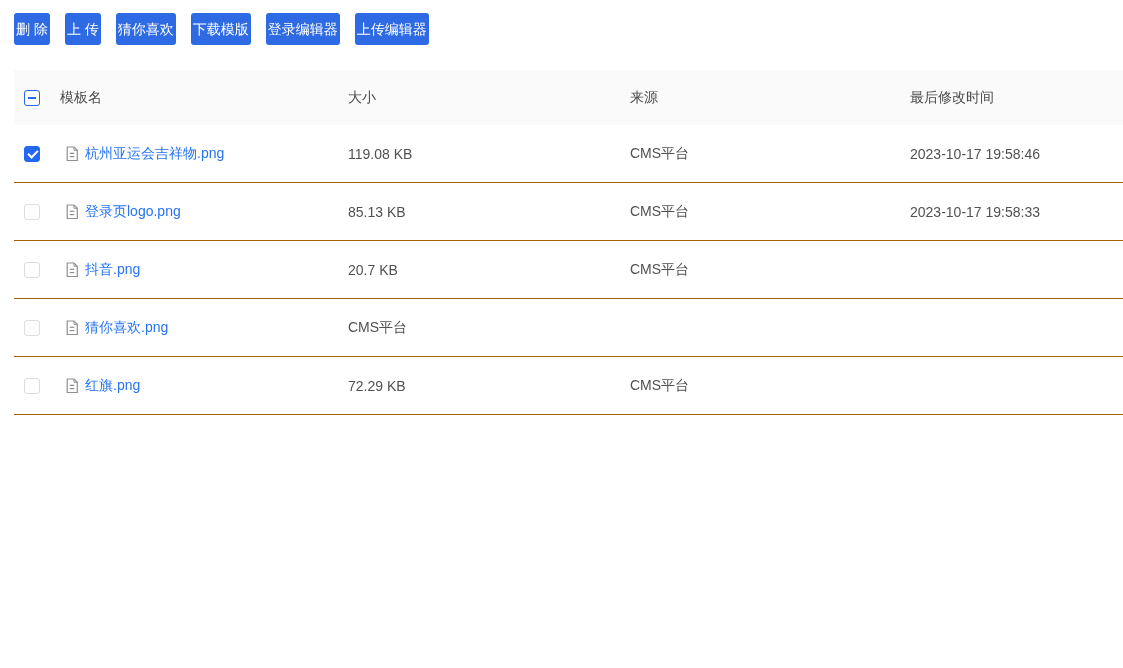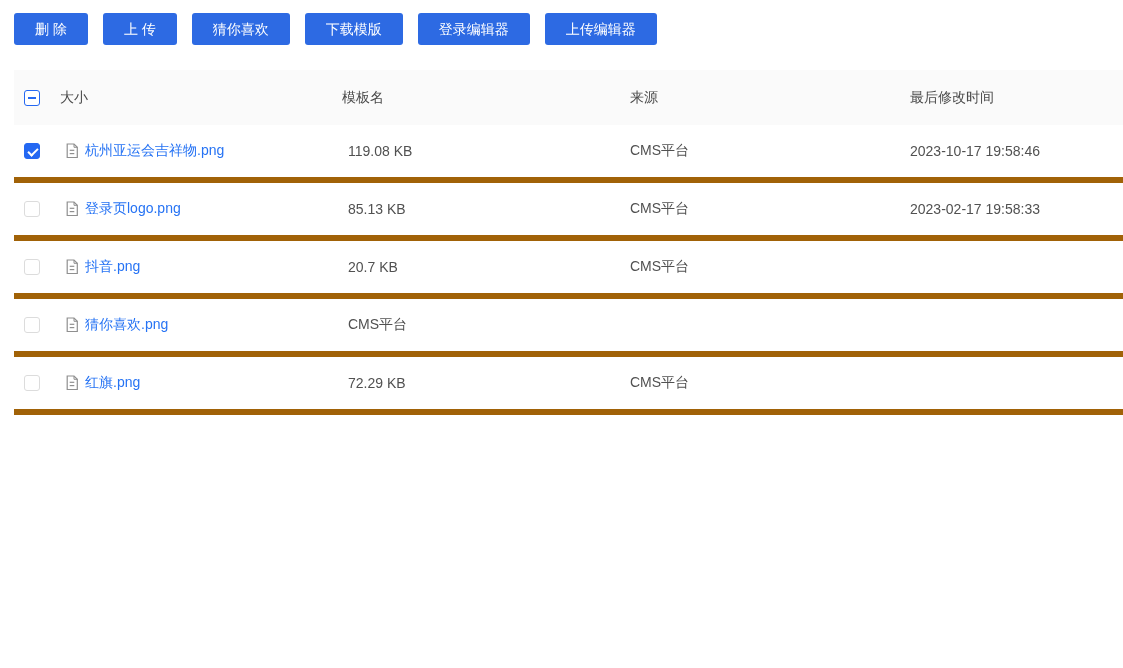--- a/index.html
+++ b/index.html
@@ -13,21 +13,21 @@
   }
 
   
   .toolbar {
     padding: 13px 0 0 14px;
     display: flex;
     align-items: center;
   }
   .toolbar button {
     height: 32px;
-    padding: 0 21px;
+    padding: 0 2px;
     margin-right: 15px;
     border: none;
     border-radius: 3px;
     background: var(--btn-bg, #2d6ae3);
     color: #ffffff;
     font-family: inherit;
     font-size: 14px;
     line-height: 32px;
     cursor: pointer;
     white-space: nowrap;
@@ -43,21 +43,21 @@
     align-items: center;
     width: 100%;
   }
   .thead {
     height: 55px;
     background: #fafafa;
     color: #4a4a4a;
   }
   .tbody .trow {
     height: 58px;
-    border-bottom: 6px solid #a16207;
+    border-bottom: 1px solid #a16207;
     background: #ffffff;
   }
   .cell { flex: none; overflow: hidden; white-space: nowrap; }
   .col-check  { width: 46px; padding-left: 10px; display: flex; align-items: center; }
   .col-name   { width: 288px; display: flex; align-items: center; }
   .col-size   { width: 282px; }
   .col-source { width: 280px; }
   .col-time   { flex: 1; }
 
   
@@ -121,22 +121,22 @@
   <button>登录编辑器</button>
 
   <button>上传编辑器</button>
 </div>
 
 <div class="table">
   <div class="trow thead">
     <div class="cell col-check">
       <span class="checkbox indeterminate"></span>
     </div>
+    <div class="cell col-name">模板名</div>
     <div class="cell col-size">大小</div>
-    <div class="cell col-name">模板名</div>
     <div class="cell col-source">来源</div>
     <div class="cell col-time">最后修改时间</div>
   </div>
   <div class="tbody" id="tbody">
   <div class="trow">
     <div class="cell col-check">
       <span class="checkbox checked"></span>
     </div>
     <div class="cell col-name">
       <span class="file-icon">
@@ -164,21 +164,21 @@
           <path d="M2.2 1 h6.8 l3.3 3.3 v10.2 h-10.1 z"></path>
           <path d="M9 1 v3.3 h3.3" stroke-width="1"></path>
           <line x1="4.7" y1="7.3" x2="9.3" y2="7.3"></line>
           <line x1="4.7" y1="10.6" x2="9.3" y2="10.6"></line>
         </svg>
       </span>
       <a class="file-link">登录页logo.png</a>
     </div>
     <div class="cell col-size">85.13 KB</div>
     <div class="cell col-source">CMS平台</div>
-    <div class="cell col-time">2023-02-17 19:58:33</div>
+    <div class="cell col-time">2023-10-17 19:58:33</div>
   </div>
 
   <div class="trow">
     <div class="cell col-check">
       <span class="checkbox"></span>
     </div>
     <div class="cell col-name">
       <span class="file-icon">
         <svg width="14" height="16" viewBox="0 0 14 16" fill="none" stroke="#8f8f8f" stroke-width="1.2">
           <path d="M2.2 1 h6.8 l3.3 3.3 v10.2 h-10.1 z"></path>

